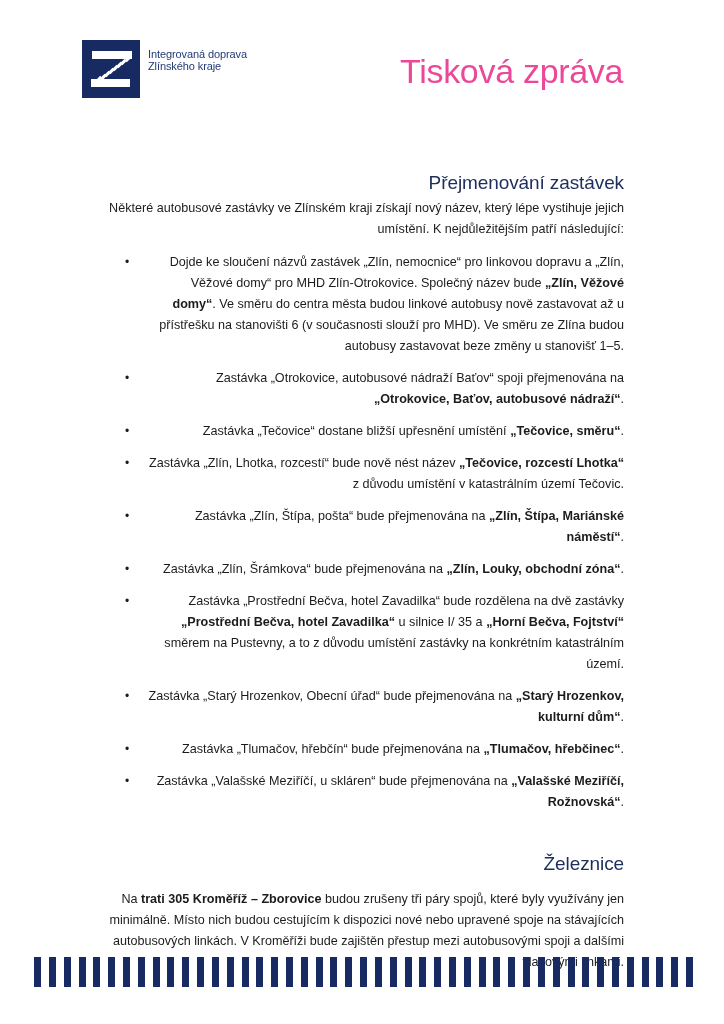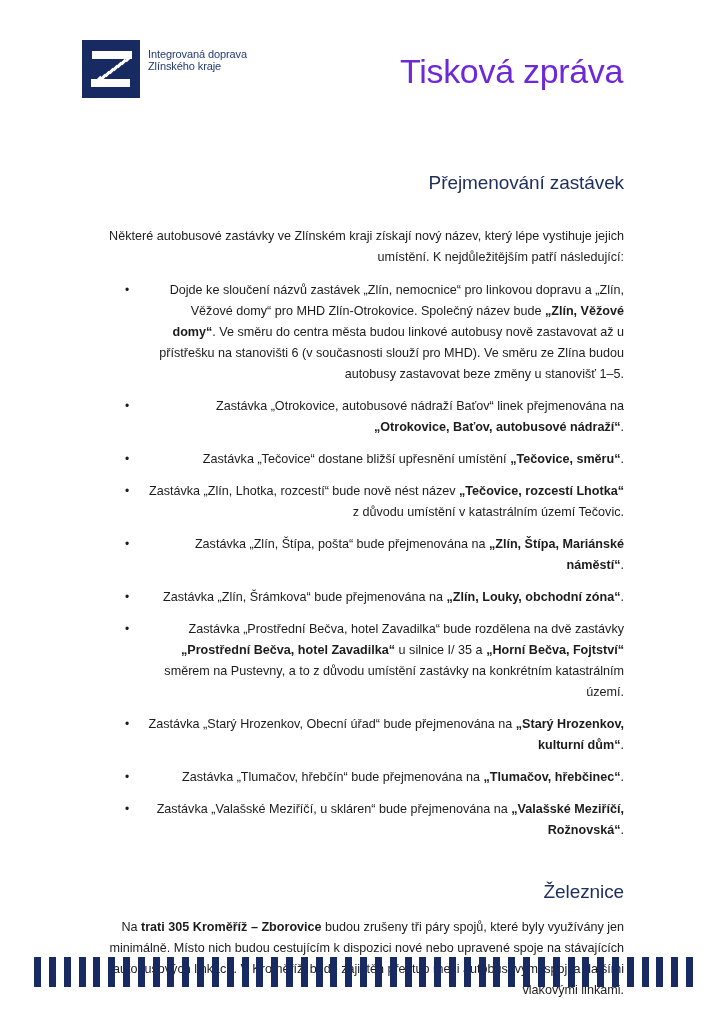--- a/index.html
+++ b/index.html
@@ -4,27 +4,27 @@
 <style>
   html, body { margin: 0; padding: 0; background: #ffffff; }
   body { width: 724px; height: 1024px; position: relative; overflow: hidden;
          font-family: "Liberation Sans", sans-serif; color: #1c1c1c; }
 
   .logo { position: absolute; left: 82px; top: 40px; width: 58px; height: 58px; background: #172a62; }
   .logo svg { display: block; }
   .brand { position: absolute; left: 148px; top: 48px; font-size: 11px; line-height: 12px; color: #233a78; letter-spacing: -0.1px; }
   .brand span { display: block; }
 
-  .doc-title { position: absolute; left: 400px; top: 52px; font-size: 34px; color: #6d28d9; letter-spacing: -0.3px; font-weight: normal; }
+  .doc-title { position: absolute; left: 400px; top: 52px; font-size: 34px; color: #ec4899; letter-spacing: -0.3px; font-weight: normal; }
 
   .content { position: absolute; left: 104px; top: 172px; width: 520px; text-align: right; }
   h2 { margin: 0; font-size: 19px; font-weight: normal; color: #1d2d5c; letter-spacing: -0.1px; }
   p { margin: 0; font-size: 12.6px; line-height: 21px; }
   b { font-weight: bold; }
-  .intro { margin-top: 32px; }
+  .intro { margin-top: 4px; }
   ul.stops { list-style: none; margin: 12px 0 0 0; padding: 0; }
   ul.stops li { position: relative; padding-left: 44px; font-size: 12.6px; line-height: 21px; margin-bottom: 11px; }
   ul.stops li .bullet { position: absolute; left: 21px; top: 0; font-size: 12px; }
   .after { margin-top: -2px; }
   h2.rail { margin-top: 40px; }
   .rail-text { margin-top: 14px; }
 
   .footer-stripes { position: absolute; left: 34px; top: 957px; height: 30px; width: 660px; }
   .footer-stripes .s { position: absolute; top: 0; width: 7px; height: 30px; background: #172a62; }
 </style>
@@ -52,21 +52,21 @@
   <span>Integrovaná doprava</span>
   <span>Zlínského kraje</span>
 </div>
 <div class="doc-title">Tisková zpráva</div>
 
 <div class="content">
   <h2>Přejmenování zastávek</h2>
   <p class="intro">Některé autobusové zastávky ve Zlínském kraji získají nový název, který lépe vystihuje jejich umístění. K nejdůležitějším patří následující:</p>
   <ul class="stops" id="stops-list">
       <li><span class="bullet">•</span><span>Dojde ke sloučení názvů zastávek „Zlín, nemocnice“ pro linkovou dopravu a „Zlín, Věžové domy“ pro MHD Zlín-Otrokovice. Společný název bude </span><b>„Zlín, Věžové domy“</b><span>. Ve směru do centra města budou linkové autobusy nově zastavovat až u přístřešku na stanovišti 6 (v současnosti slouží pro MHD). Ve směru ze Zlína budou autobusy zastavovat beze změny u stanovišť 1–5.</span></li>
-      <li><span class="bullet">•</span><span>Zastávka „Otrokovice, autobusové nádraží Baťov“ linek přejmenována na </span><b>„Otrokovice, Baťov, autobusové nádraží“</b><span>.</span></li>
+      <li><span class="bullet">•</span><span>Zastávka „Otrokovice, autobusové nádraží Baťov“ spoji přejmenována na </span><b>„Otrokovice, Baťov, autobusové nádraží“</b><span>.</span></li>
       <li><span class="bullet">•</span><span>Zastávka „Tečovice“ dostane bližší upřesnění umístění </span><b>„Tečovice, směru“</b><span>.</span></li>
       <li><span class="bullet">•</span><span>Zastávka „Zlín, Lhotka, rozcestí“  bude nově nést název </span><b>„Tečovice, rozcestí Lhotka“</b><span> z důvodu umístění v katastrálním území Tečovic.</span></li>
       <li><span class="bullet">•</span><span>Zastávka „Zlín, Štípa, pošta“ bude přejmenována na </span><b>„Zlín, Štípa, Mariánské náměstí“</b><span>.</span></li>
       <li><span class="bullet">•</span><span>Zastávka „Zlín, Šrámkova“ bude přejmenována na </span><b>„Zlín, Louky, obchodní zóna“</b><span>.</span></li>
       <li><span class="bullet">•</span><span>Zastávka „Prostřední Bečva, hotel Zavadilka“ bude rozdělena na dvě zastávky </span><b>„Prostřední Bečva, hotel Zavadilka“</b><span> u silnice I/ 35 a </span><b>„Horní Bečva, Fojtství“</b><span> směrem na Pustevny, a to z důvodu umístění zastávky na konkrétním katastrálním území.</span></li>
       <li><span class="bullet">•</span><span>Zastávka „Starý Hrozenkov, Obecní úřad“ bude přejmenována na </span><b>„Starý Hrozenkov, kulturní dům“</b><span>.</span></li>
       <li><span class="bullet">•</span><span>Zastávka „Tlumačov, hřebčín“ bude přejmenována na </span><b>„Tlumačov, hřebčinec“</b><span>.</span></li>
       <li><span class="bullet">•</span><span>Zastávka „Valašské Meziříčí, u skláren“ bude přejmenována na </span><b>„Valašské Meziříčí, Rožnovská“</b><span>.</span></li>
     </ul>
 

